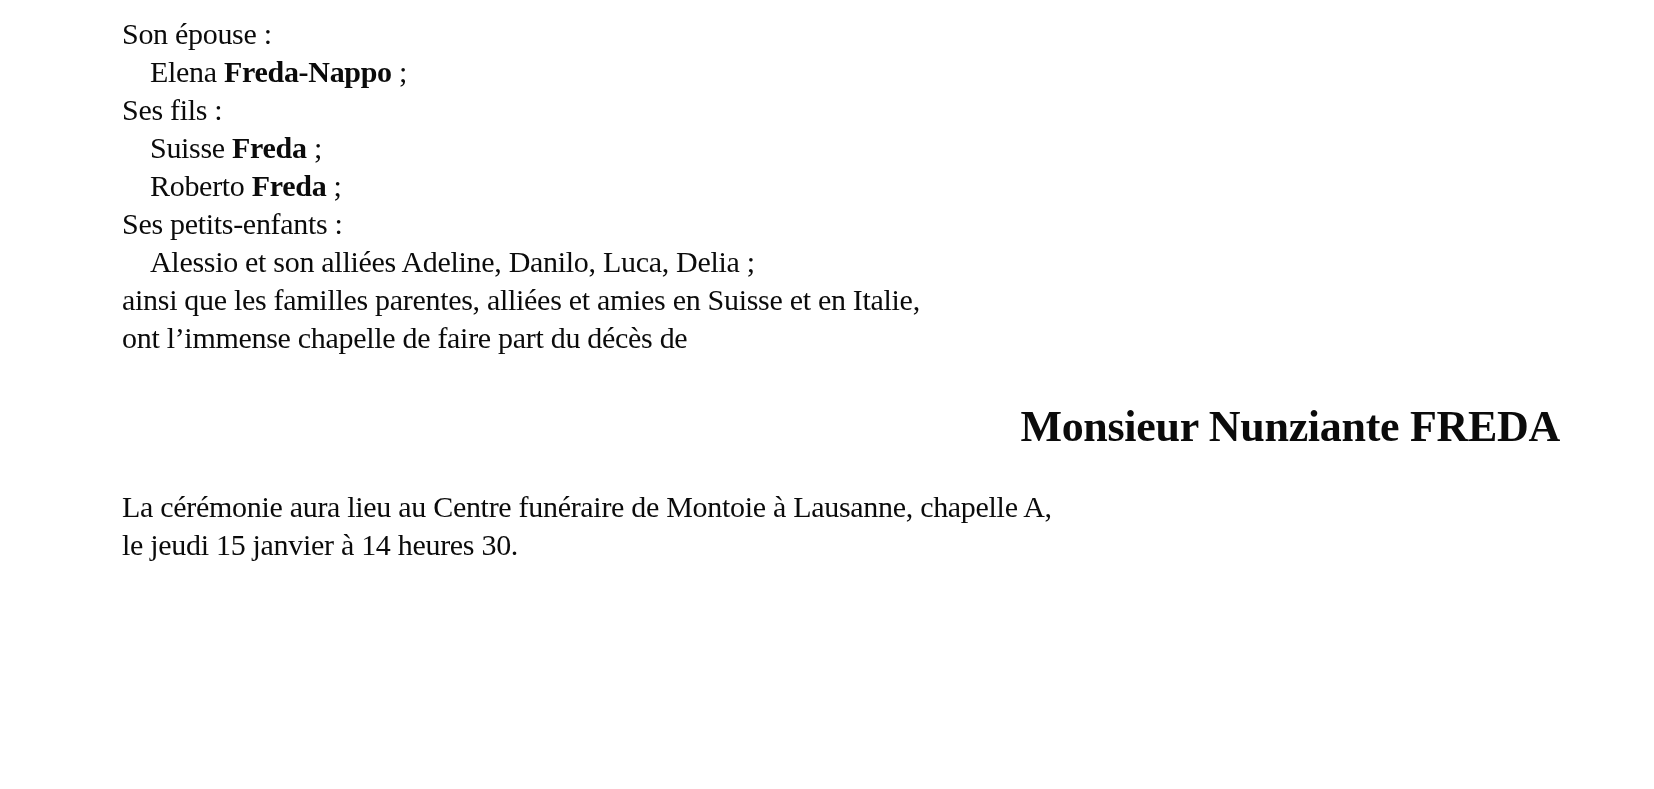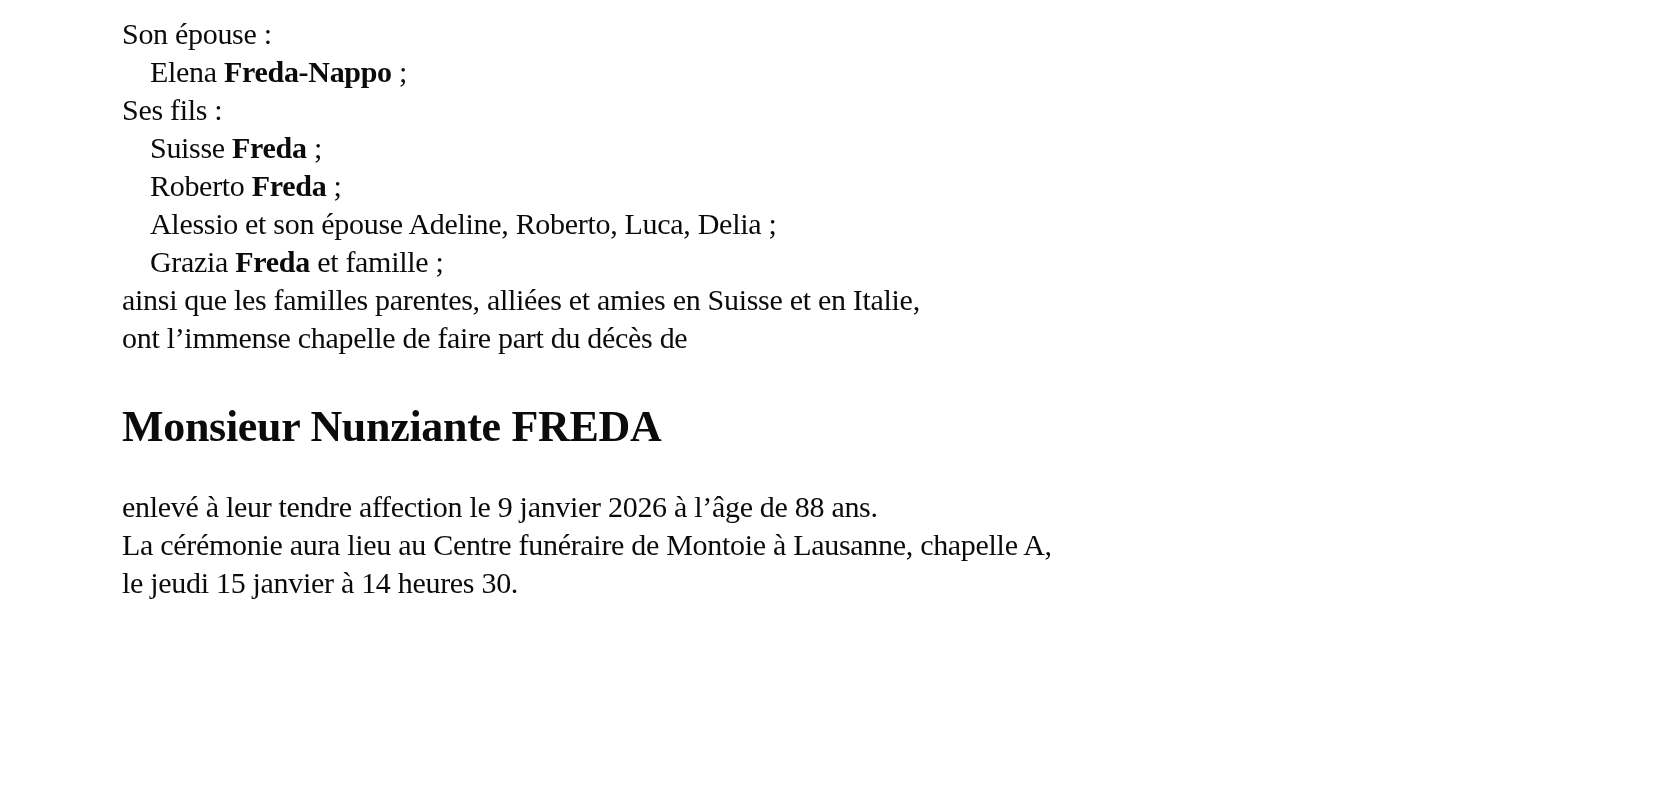--- a/index.html
+++ b/index.html
@@ -32,40 +32,39 @@
     padding-left: 28px;
   }
   .seg-bold {
     font-weight: bold;
   }
   .title {
     margin: 45px 0 36px 0;
     font-size: 44px;
     line-height: 50px;
     font-weight: bold;
-    text-align: left;
+    text-align: right;
     letter-spacing: -0.3px;
   }
 </style>
 </head>
 <body>
 
 <div class="page">
   <div class="content">
     <div id="intro-lines">
         <p class="line"><span class="seg-regular">Son épouse :</span></p>
         <p class="line indent"><span class="seg-regular">Elena </span><span class="seg-bold">Freda-Nappo</span><span class="seg-regular"> ;</span></p>
         <p class="line"><span class="seg-regular">Ses fils :</span></p>
         <p class="line indent"><span class="seg-regular">Suisse </span><span class="seg-bold">Freda</span><span class="seg-regular"> ;</span></p>
         <p class="line indent"><span class="seg-regular">Roberto </span><span class="seg-bold">Freda</span><span class="seg-regular"> ;</span></p>
-        <p class="line indent"><span class="seg-regular">Alessio et son épouse Adeline, Roberto, Luca, Delia ;</span></p>
-        <p class="line indent"><span class="seg-regular">Grazia </span><span class="seg-bold">Freda</span><span class="seg-regular"> et famille ;</span></p>
+        <p class="line"><span class="seg-regular">Ses petits-enfants :</span></p>
+        <p class="line indent"><span class="seg-regular">Alessio et son alliées Adeline, Danilo, Luca, Delia ;</span></p>
         <p class="line"><span class="seg-regular">ainsi que les familles parentes, alliées et amies en Suisse et en Italie,</span></p>
         <p class="line"><span class="seg-regular">ont l’immense chapelle de faire part du décès de</span></p>
       </div>
     <h1 class="title">Monsieur Nunziante FREDA</h1>
     <div id="detail-lines">
-        <p class="line">enlevé à leur tendre affection le 9 janvier 2026 à l’âge de 88 ans.</p>
         <p class="line">La cérémonie aura lieu au Centre funéraire de Montoie à Lausanne, chapelle A,</p>
         <p class="line">le jeudi 15 janvier à 14 heures 30.</p>
       </div>
   </div>
 </div>
 
 </body></html>

